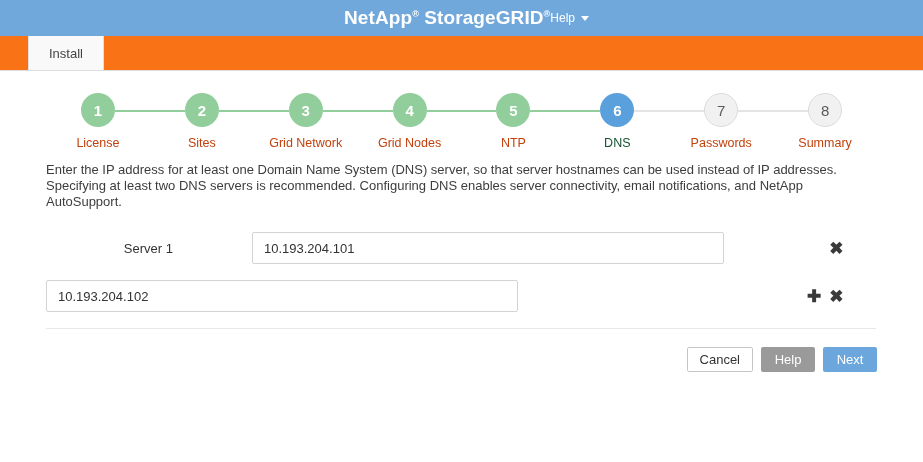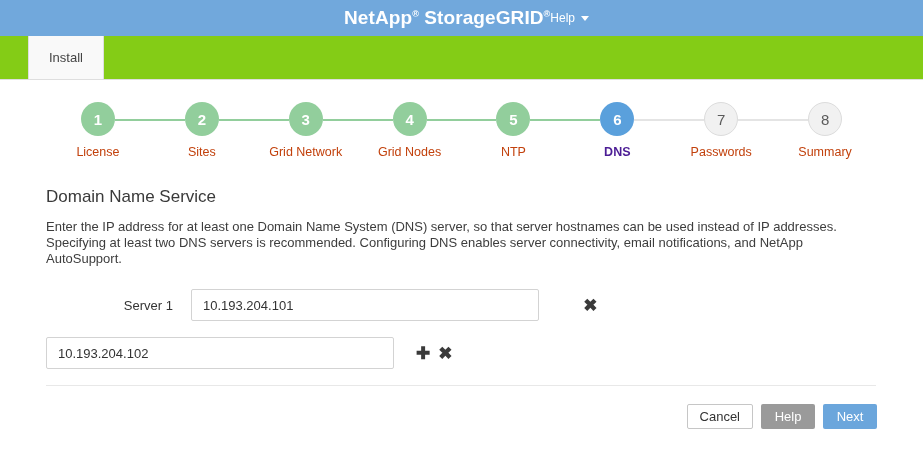--- a/index.html
+++ b/index.html
@@ -52,22 +52,22 @@
   .caret-down {
     width: 0; height: 0;
     border-left: 4px solid transparent;
     border-right: 4px solid transparent;
     border-top: 5px solid #ffffff;
     display: inline-block;
   }
 
   
   .tab-strip {
-    height: 44px;
-    background: #84cc16;
+    height: 35px;
+    background: #f97316;
     border-bottom: 1px solid #DEDEDE;
     display: flex;
     align-items: stretch;
     padding-left: 28px;
     box-sizing: border-box;
   }
   .tab {
     display: flex;
     align-items: center;
     padding: 0 20px;
@@ -117,21 +117,21 @@
     color: #5A5A5A;
     border: 1px solid #DCDCDC;
     font-weight: normal;
   }
   .step .label {
     margin-top: 9px;
     font-size: 12.5px;
     color: #c2410c;
     white-space: nowrap;
   }
-  .step.current .label { font-weight: bold; color: #4c1d95; }
+  .step.current .label { font-weight: normal; color: #14532d; }
   
   .step .connector {
     position: absolute;
     top: 17px;
     right: 50%;
     left: -50%;
     height: 2px;
     background: #92CE9C;
     z-index: 1;
     margin-right: 17px;
@@ -160,32 +160,33 @@
   }
 
   
   .form {
     margin-top: 22px;
   }
   .form-row {
     display: flex;
     align-items: center;
     margin-bottom: 16px;
+    justify-content: space-between;
   }
   .form-label {
     width: 145px;
     text-align: right;
     padding-right: 18px;
     font-size: 13px;
     color: #333333;
     box-sizing: border-box;
     white-space: nowrap;
   }
   .form-input {
-    width: 348px;
+    width: 472px;
     height: 32px;
     border: 1px solid #D3D3D3;
     border-radius: 2px;
     padding: 0 11px;
     font-size: 13px;
     color: #333333;
     font-family: "Liberation Sans", sans-serif;
     background: #ffffff;
     box-sizing: border-box;
     outline: none;
@@ -330,21 +331,20 @@
     <div class="circle">
         <span>8</span>
       </div>
     <div class="label">Summary</div>
   </div>
 
 </div>
 
 <div class="content">
 
-  <div class="section-title">Domain Name Service</div>
   <div class="section-desc">Enter the IP address for at least one Domain Name System (DNS) server, so that server hostnames can be used instead of IP addresses. Specifying at least two DNS servers is recommended. Configuring DNS enables server connectivity, email notifications, and NetApp AutoSupport.</div>
 
   <div class="form">
 
     <div class="form-row">
       <div class="form-label">Server 1</div>
       <input class="form-input" type="text" value="10.193.204.101" style="">
       <div class="row-actions">
         <span class="icon-btn spacer">✚</span>
         <span class="icon-btn">✖</span>

